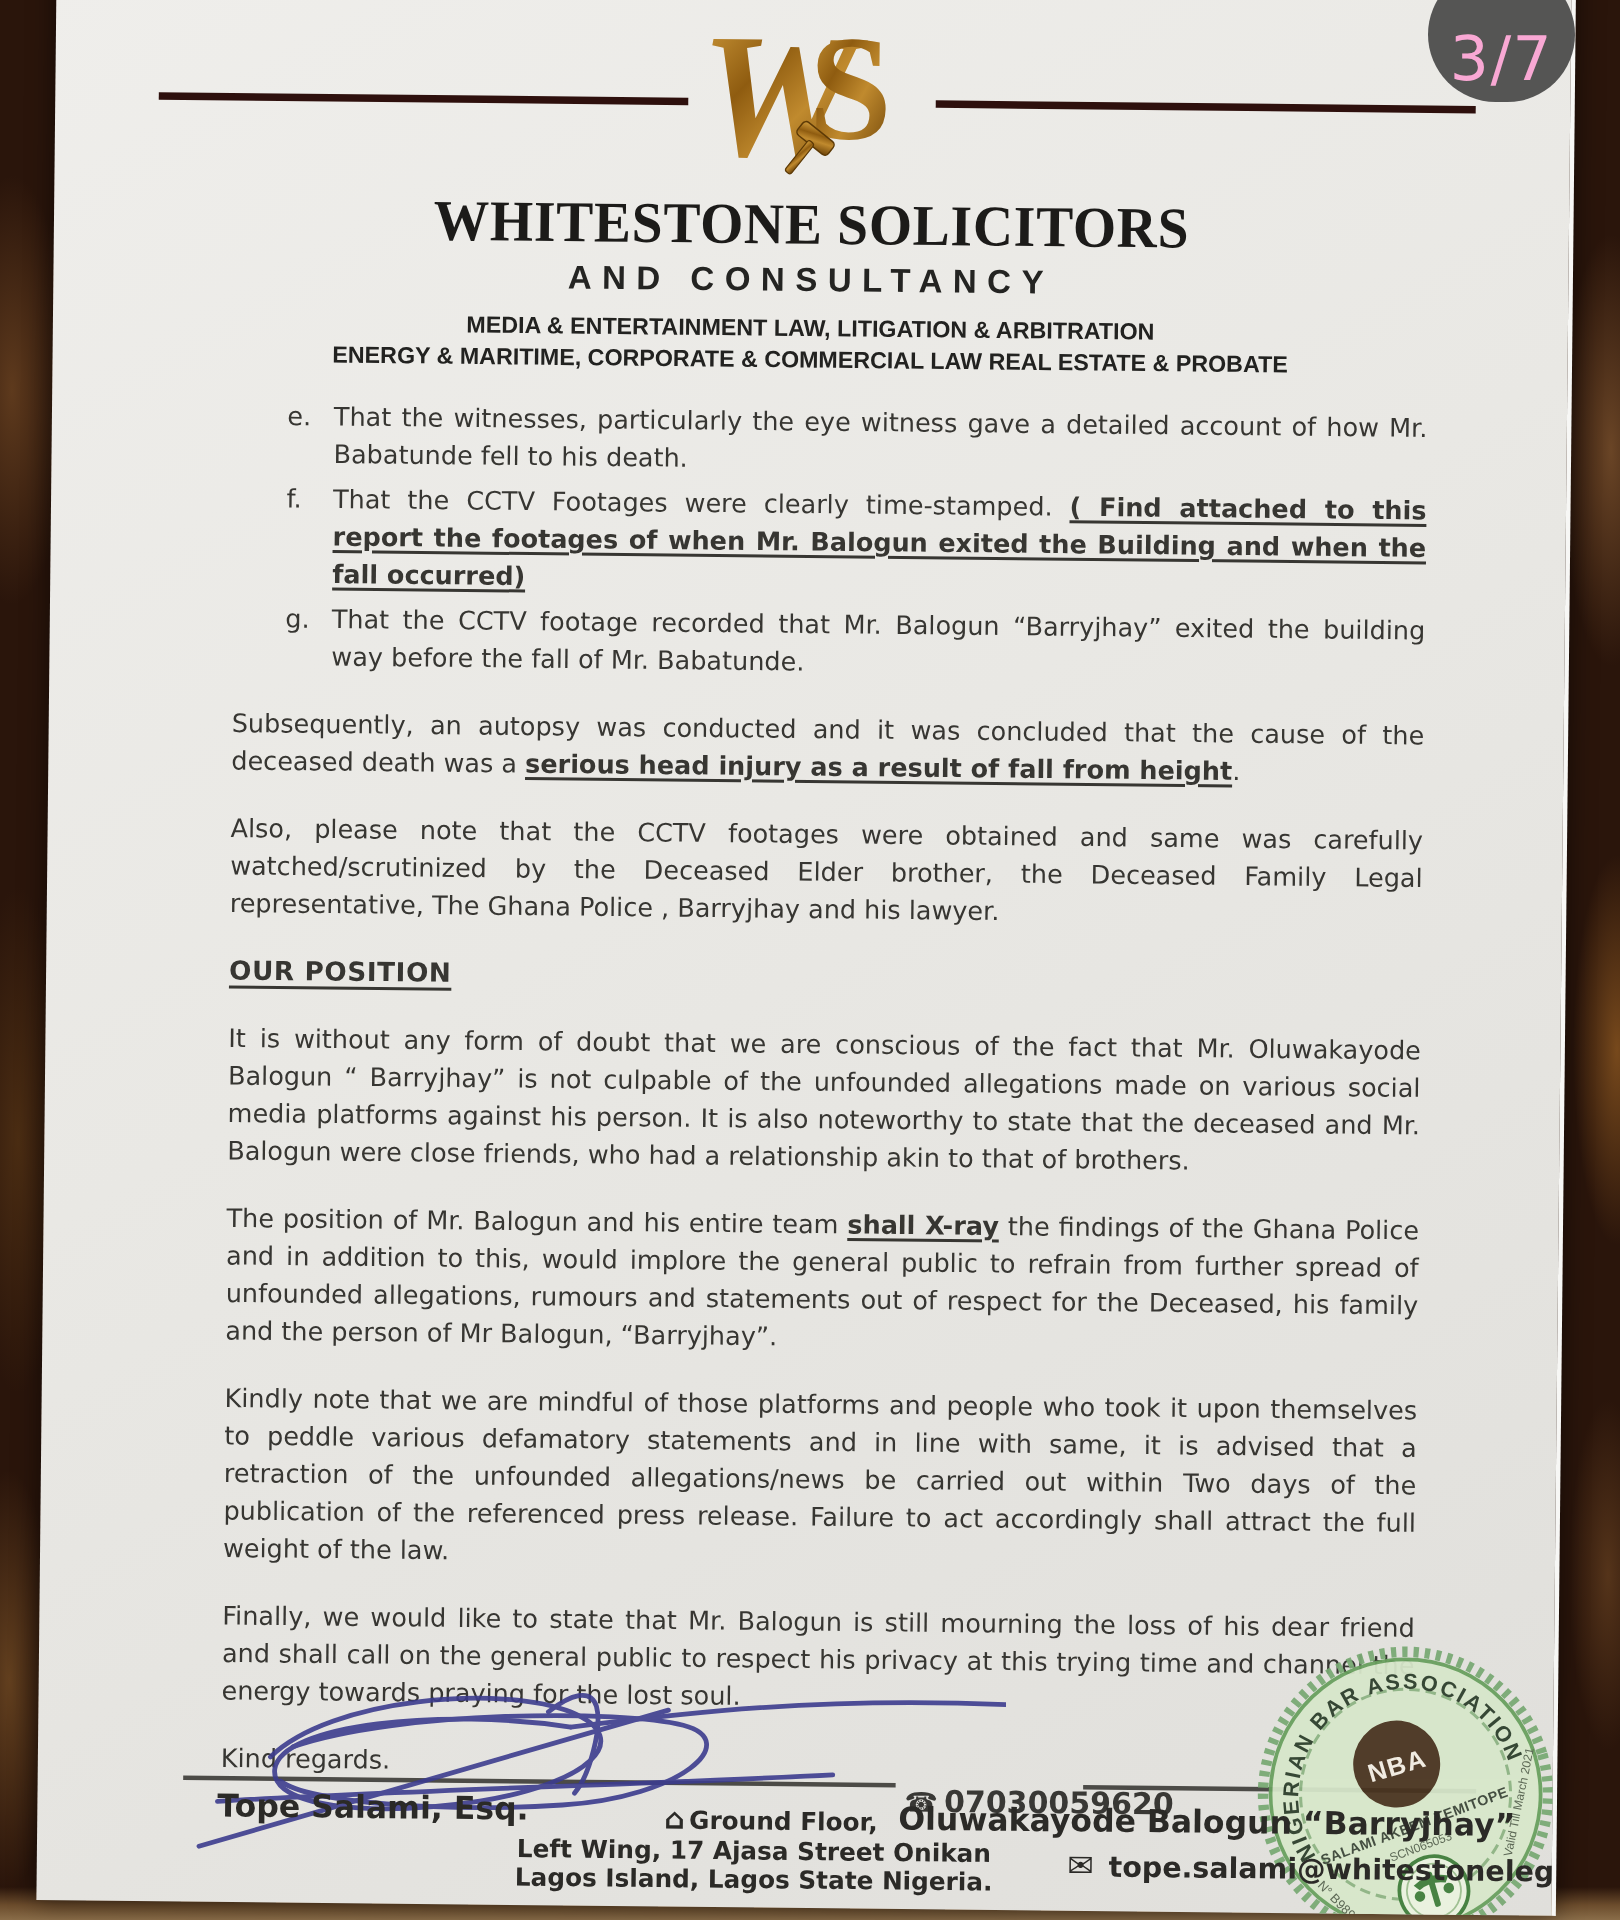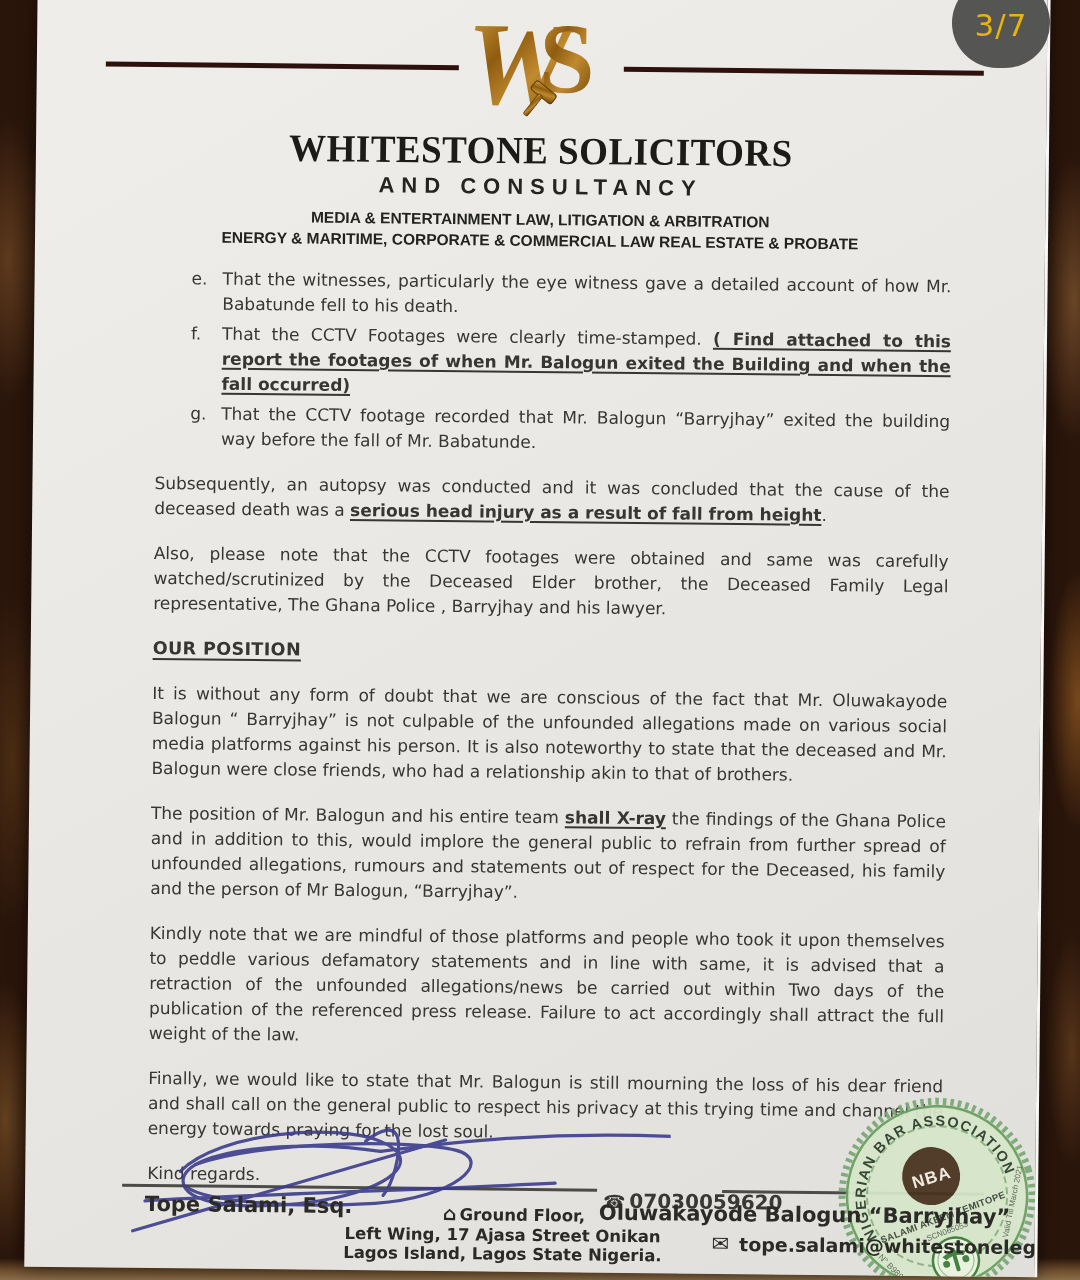--- a/index.html
+++ b/index.html
@@ -83,21 +83,21 @@
   .envelope{font-size:21px;margin-right:10px;}
   
   .seal{position:absolute;left:812px;top:1112px;width:200px;height:200px;z-index:1;opacity:.94;}
   
   .carousel-badge{
     position:absolute;top:-22px;right:30px;width:98px;height:90px;
     background:rgba(72,72,72,.92);border-radius:45px;
     display:flex;align-items:flex-end;justify-content:center;
     z-index:10;
   }
-  .carousel-badge span{color:#eab308;font-size:31px;line-height:34px;margin-bottom:26px;letter-spacing:1px;}
+  .carousel-badge span{color:#f9a8d4;font-size:41px;line-height:34px;margin-bottom:12px;letter-spacing:1px;}
 </style>
 </head>
 <body>
 
 <div class="photo">
 
   <div class="paper">
 
     <div class="letterhead">
       <div class="rule rule-left"></div>

